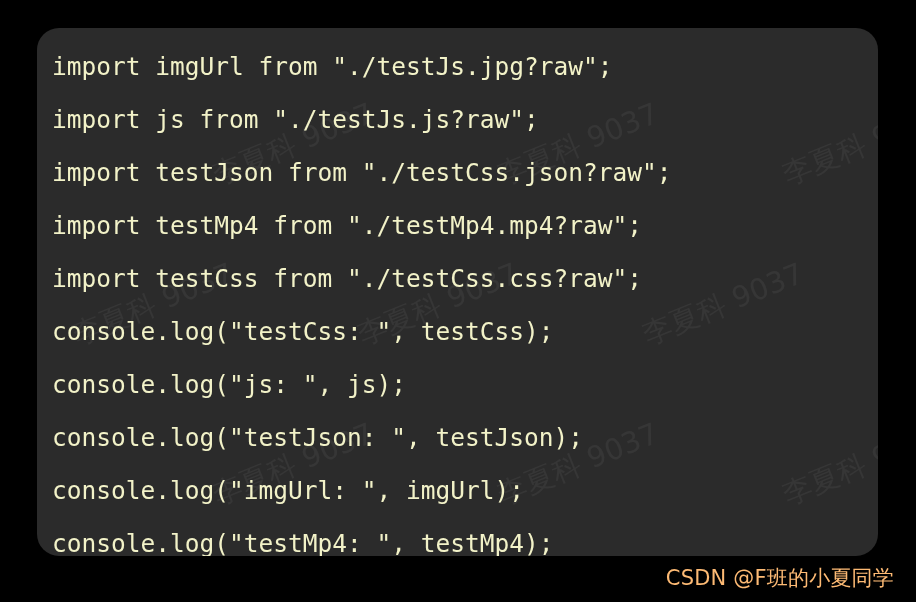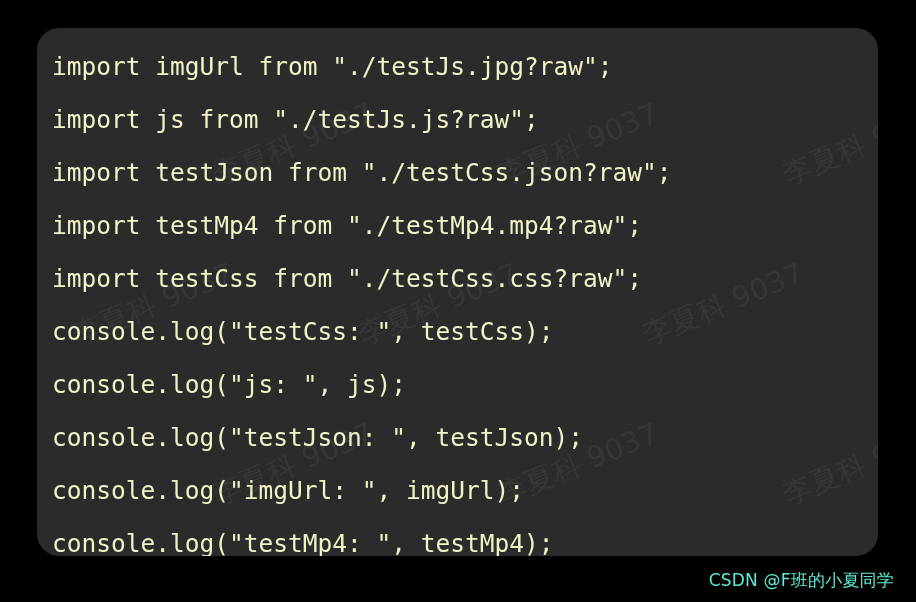--- a/index.html
+++ b/index.html
@@ -66,22 +66,22 @@
     white-space: nowrap;
     transform: rotate(-22deg);
     transform-origin: left top;
     font-weight: 400;
   }
   .attribution {
     position: absolute;
     right: 22px;
     bottom: 10px;
     font-family: "DejaVu Sans", "Liberation Sans", sans-serif;
-    font-size: 17px;
-    color: #5eead4;
+    font-size: 21px;
+    color: #fdba74;
     letter-spacing: 0.2px;
     z-index: 5;
   }
 </style>
 </head>
 <body>
 
 <div class="screen">
 
   <div class="code-panel">

